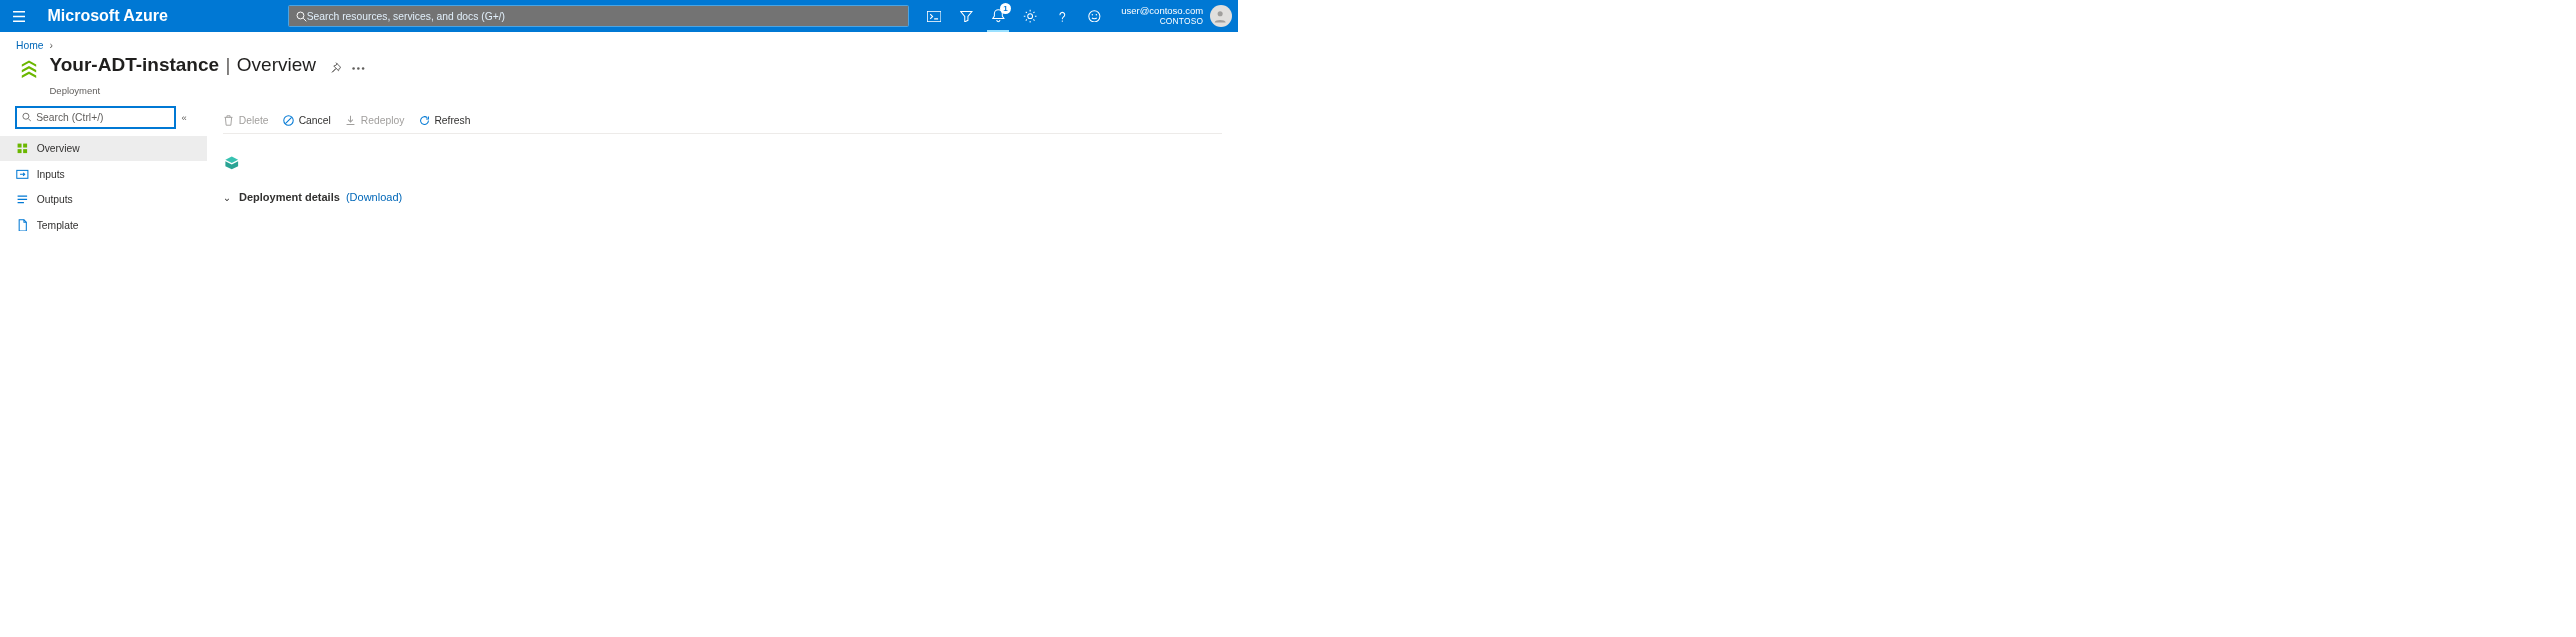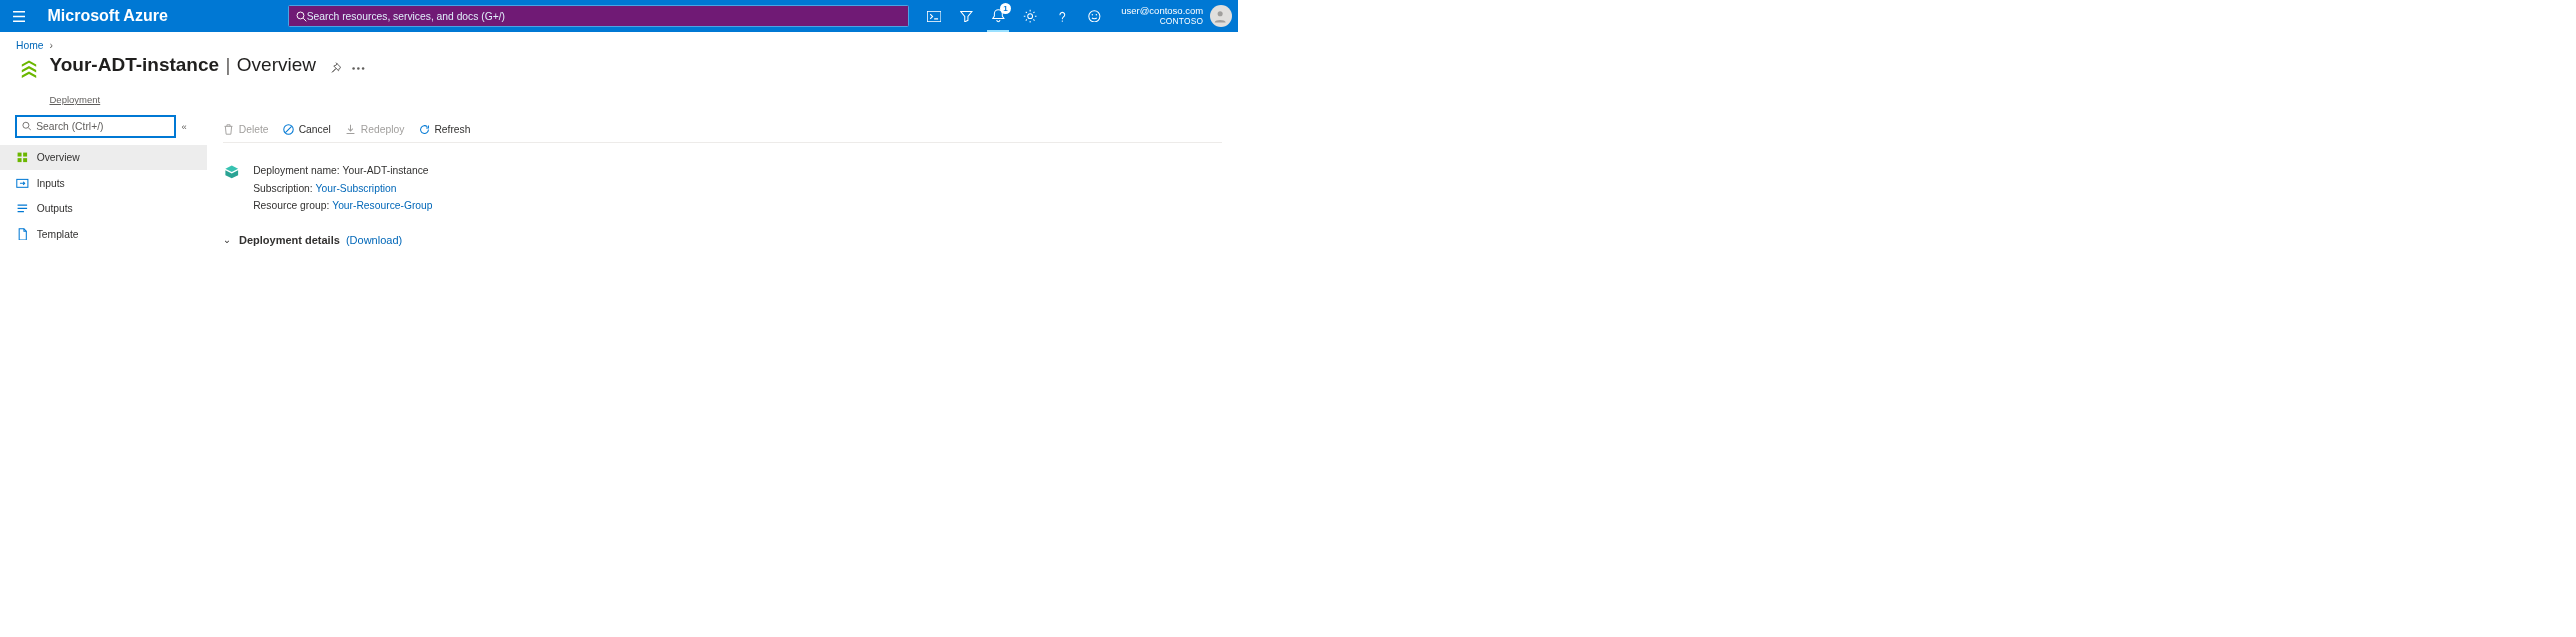--- a/index.html
+++ b/index.html
@@ -9,21 +9,21 @@
   
   .topbar {
     display: flex; align-items: center; height: 32px;
     background: #0078d4; color: #fff;
   }
   .hamburger { width: 38px; height: 32px; display:flex; align-items:center; justify-content:center; cursor:pointer; }
   .brand { font-size: 16px; font-weight: 600; padding: 0 9.5px; white-space: nowrap; }
   .search-wrap { flex: 0 0 auto; margin-left: 111px; }
   .searchbox {
     display:flex; align-items:center; width: 621px; height: 22px;
-    background: #701a75; border: 0.8px solid #4ba4e3; border-radius: 1.6px;
+    background: #737373; border: 0.8px solid #4ba4e3; border-radius: 1.6px;
     padding: 0 6.4px; color: #fff;
   }
   .searchbox input {
     flex:1; background: transparent; border: none; outline: none;
     color: #fff; font-size: 10.3px;
   }
   .searchbox input::placeholder { color: #e1effa; }
   .topbar-spacer { flex: 1; }
   .topbar-icons { display:flex; align-items:center; height:32px; }
   .tb-btn { width: 32px; height:32px; display:flex; align-items:center; justify-content:center; cursor:pointer; position:relative; }
@@ -48,21 +48,21 @@
   
   .title-row { display:flex; align-items:flex-start; padding: 3.2px 16px 0 16px; gap: 8px; }
   .res-icon {
     width:25.5px; height:25.5px; margin-top:3.2px;
     display:flex; align-items:center; justify-content:center;
   }
   .title-text { display:flex; flex-direction:column; }
   .title-main { font-size: 19px; font-weight:600; color:#201f1e; display:flex; align-items:center; gap:6.4px;}
   .title-divider { font-weight:300; color:#605e5c; }
   .title-sub { font-weight:400; color:#201f1e; }
-  .subtype { font-size:9.5px; color:#605e5c; margin-top:18px;text-decoration:underline; }
+  .subtype { font-size:9.5px; color:#605e5c; margin-top:9px; }
   .title-actions { display:flex; align-items:center; gap:11px; margin-left:6.4px; margin-top:6.4px; color:#605e5c;}
   .title-actions .icon-btn { cursor:pointer; }
 
   
   .blade { display:flex; margin-top: 11px; }
   .sidebar { width: 207px; flex:0 0 207px; border-right: none; }
   .side-search-row { display:flex; align-items:center; padding: 0 11px 8px 16px; gap:6.4px;}
   .side-search {
     display:flex; align-items:center; gap:4.8px; width: 159px; height:20.7px;
     border:0.8px solid #0078d4; outline:0.8px solid #0078d4; padding:0 4.8px;
@@ -308,25 +308,20 @@
     <div class="status-block">
 
       <div class="details-row">
         <span class="dep-icon">
           <svg width="17.5" height="17.5" viewBox="0 0 22 22">
               <path d="M11 2l8 4-8 4-8-4z" fill="#37c2b1"></path>
               <path d="M3 8l8 4 8-4v6l-8 4-8-4z" fill="#2aa394"></path>
             </svg>
         </span>
         <div class="kv-cols">
-          <div class="kv">
-            <div><span class="k">Deployment name:</span>&nbsp;<span>Your-ADT-instance</span></div>
-            <div><span class="k">Subscription:</span>&nbsp;<a href="#">Your-Subscription</a></div>
-            <div><span class="k">Resource group:</span>&nbsp;<a href="#">Your-Resource-Group</a></div>
-          </div>
         </div>
       </div>
 
       <div class="dep-details">
         <span class="caret">⌄</span>
         <span><b>Deployment details</b>&nbsp;&nbsp;<a href="#">(Download)</a></span>
       </div>
     </div>
   </div>
 </div>

